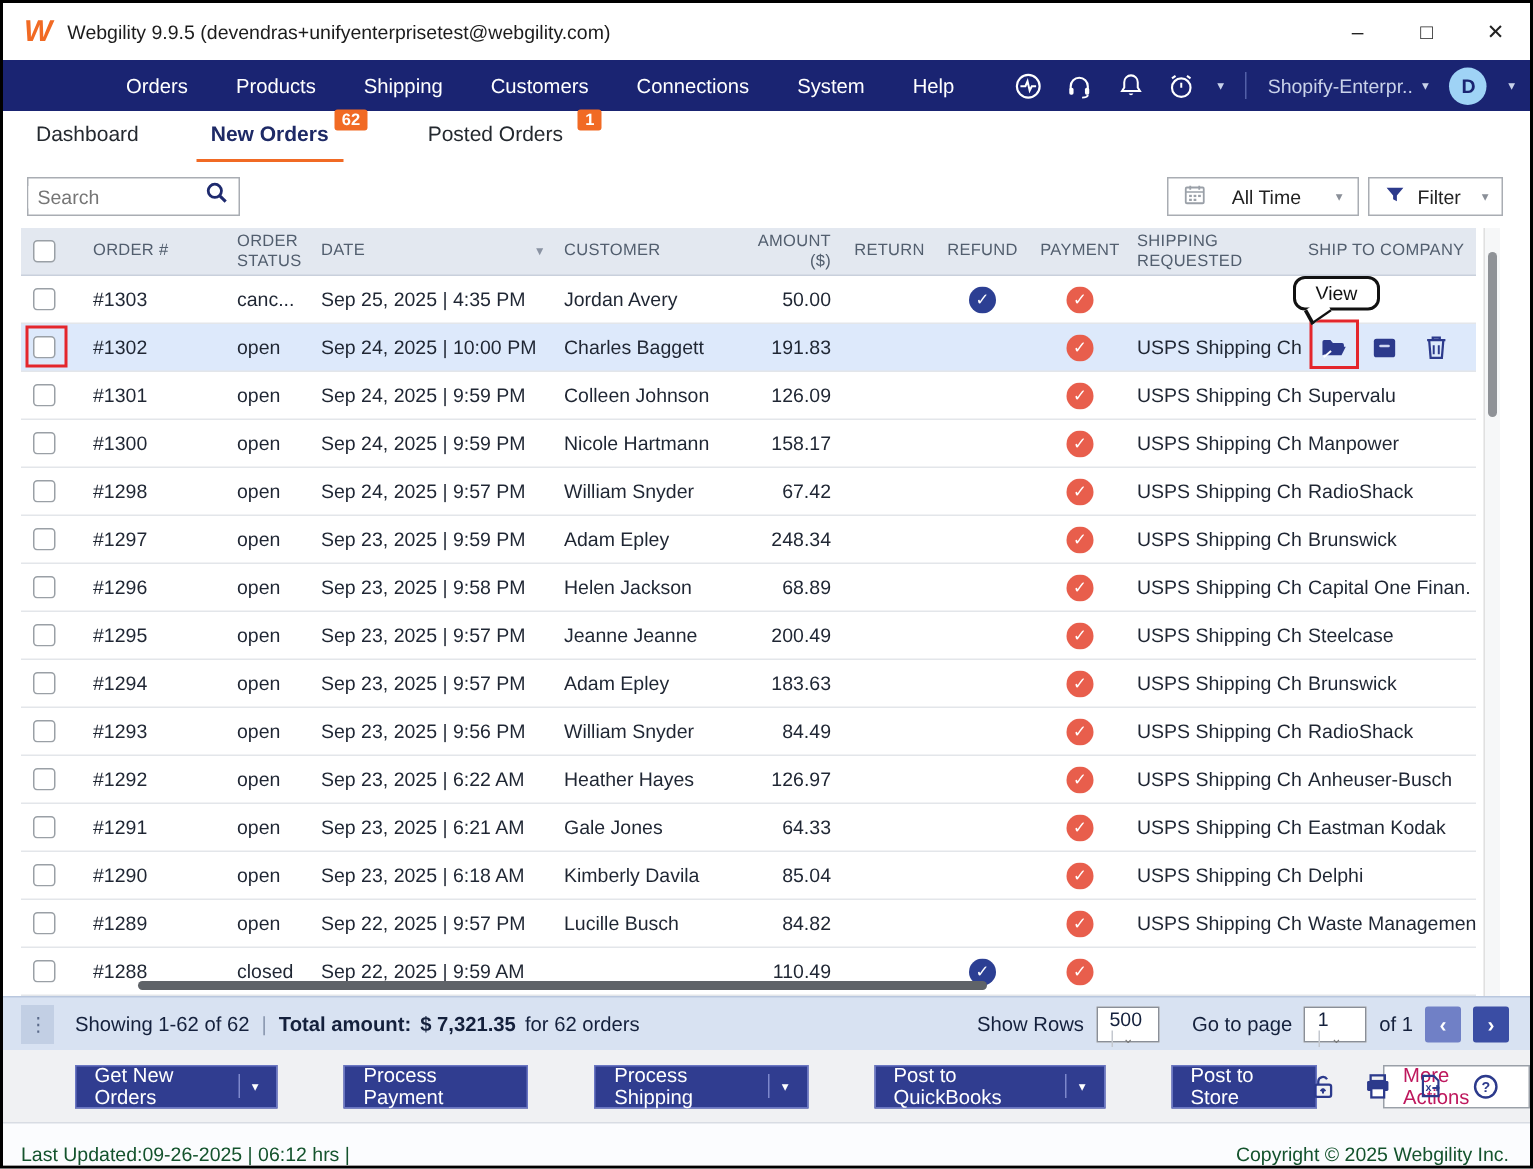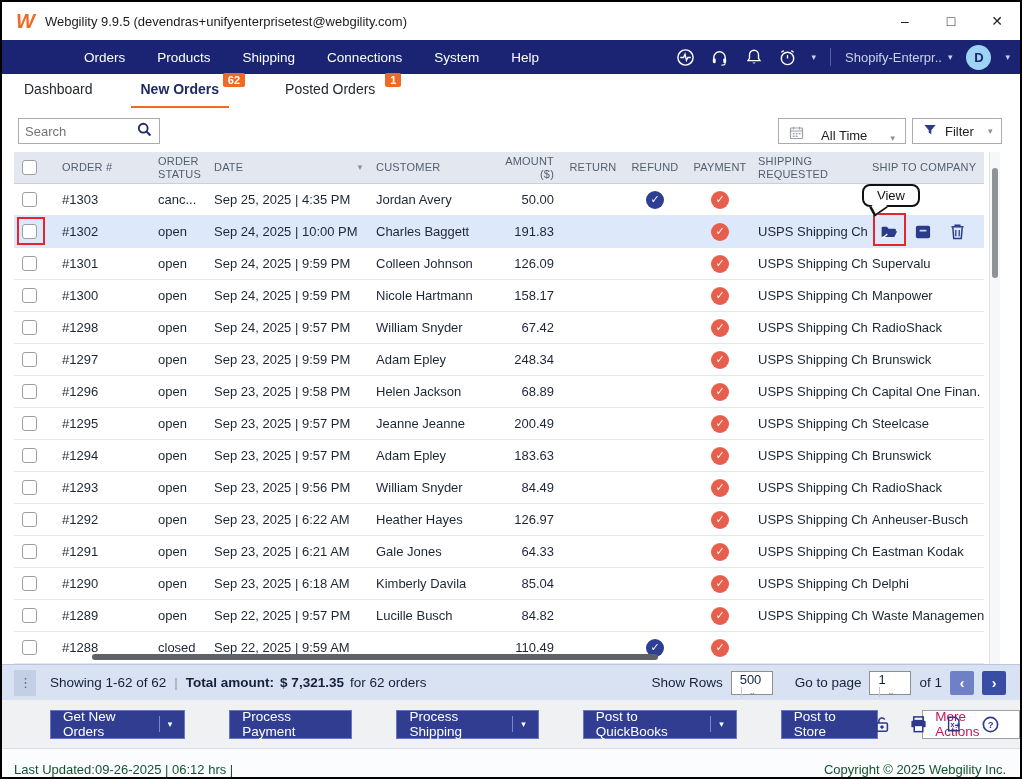--- a/index.html
+++ b/index.html
@@ -121,20 +121,21 @@
         <div class="win-btn">□</div>
         <div class="win-btn">✕</div>
       </div>
     </div>
 
     <div class="menubar">
       <div class="menu-item">Home</div>
       <div class="menu-item">Orders</div>
       <div class="menu-item">Products</div>
       <div class="menu-item">Shipping</div>
+      <div class="menu-item">Customers</div>
       <div class="menu-item">Connections</div>
       <div class="menu-item">System</div>
       <div class="menu-item">Help</div>
       <div class="menu-right">
         <span class="mr-icon">
           <svg width="19" height="19" viewBox="0 0 20 20">
               <circle cx="10" cy="10" r="8" fill="none" stroke="#fff" stroke-width="1.5"></circle>
               <polyline points="4.5,10 8,10 9.5,6.5 11,13 12.5,10 15.5,10" fill="none" stroke="#fff" stroke-width="1.4"></polyline>
             </svg>
         </span>
@@ -187,21 +188,21 @@
       <div class="searchbox">
         <input type="text" placeholder="Search" style="">
         <span style="padding-right:6px;">
           <svg width="17" height="17" viewBox="0 0 20 20">
               <circle cx="8.5" cy="8.5" r="5.2" fill="none" stroke="#1e2a6e" stroke-width="2.2"></circle>
               <line x1="12.6" y1="12.6" x2="17" y2="17" stroke="#1e2a6e" stroke-width="2.4"></line>
             </svg>
         </span>
       </div>
       <div class="filters">
-        <div class="filter-box" style="width:128px;align-items:flex-end;">
+        <div class="filter-box" style="width:128px;">
           <span>
             <svg width="15" height="15" viewBox="0 0 20 20">
                 <rect x="2" y="4" width="16" height="14" rx="1" fill="none" stroke="#9aa0a8" stroke-width="1.6"></rect>
                 <line x1="2" y1="8" x2="18" y2="8" stroke="#9aa0a8" stroke-width="1.4"></line>
                 <line x1="6" y1="2.5" x2="6" y2="6" stroke="#9aa0a8" stroke-width="1.6"></line>
                 <line x1="14" y1="2.5" x2="14" y2="6" stroke="#9aa0a8" stroke-width="1.6"></line>
                 <rect x="5" y="10.5" width="2.4" height="2" fill="#9aa0a8"></rect>
                 <rect x="9" y="10.5" width="2.4" height="2" fill="#9aa0a8"></rect>
                 <rect x="13" y="10.5" width="2.4" height="2" fill="#9aa0a8"></rect>
                 <rect x="5" y="14" width="2.4" height="2" fill="#9aa0a8"></rect>

